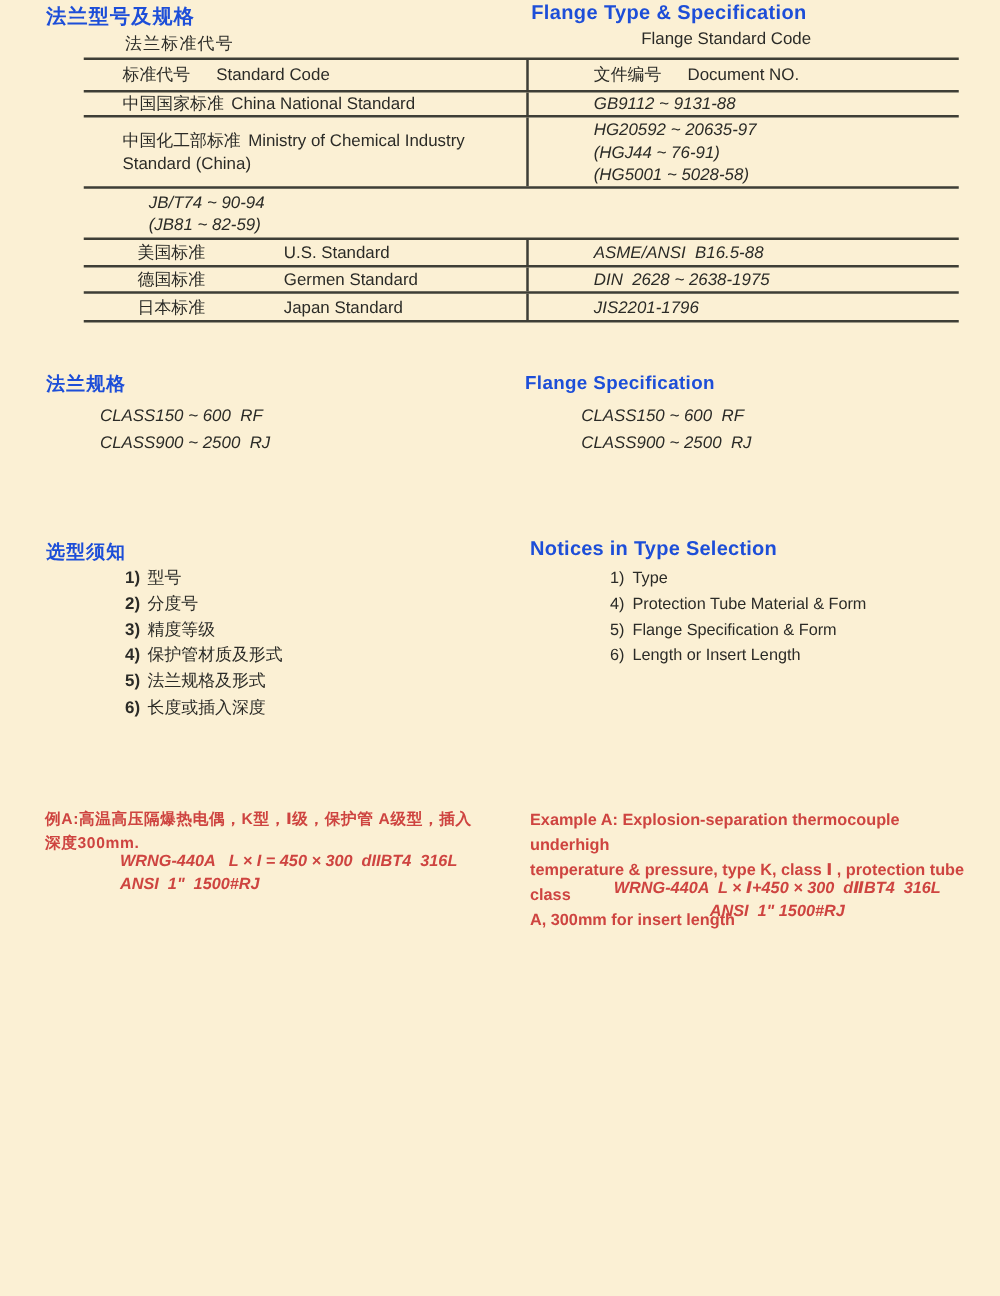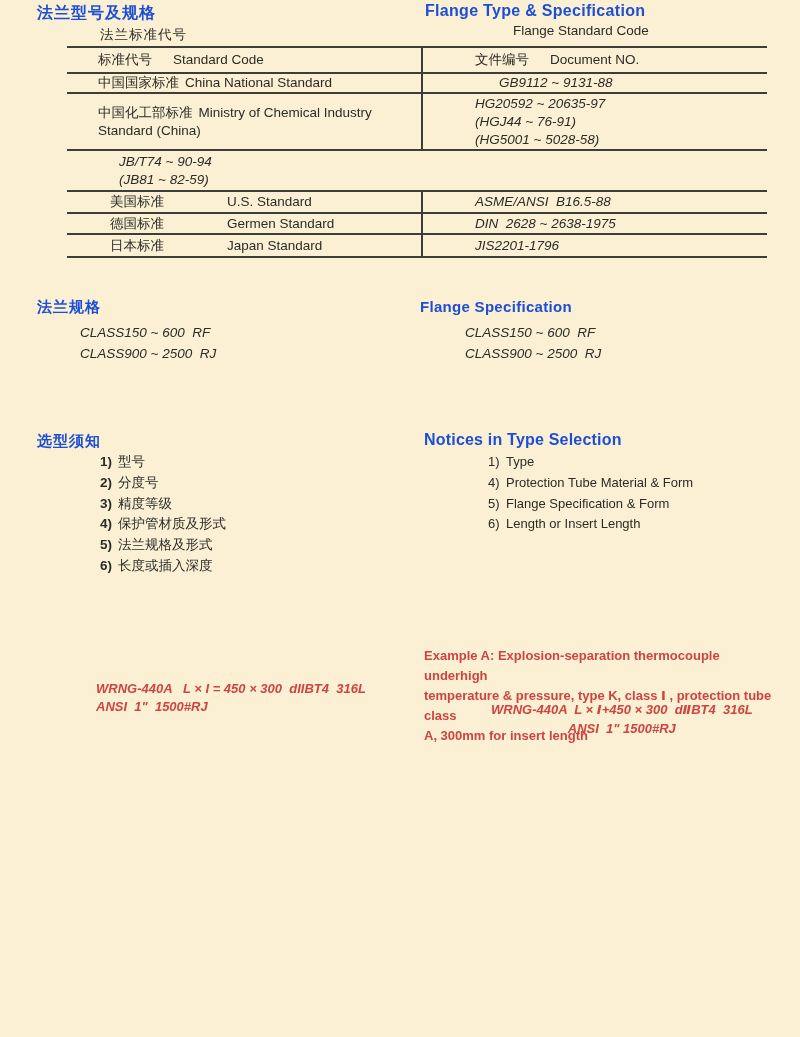--- a/index.html
+++ b/index.html
@@ -32,21 +32,21 @@
     border-right:2px solid #3e3e36;
     padding-left:31px;padding-right:8px;
     display:flex;flex-direction:column;justify-content:center;
     line-height:18px;
   }
   .tcell-r{
     flex:1;padding-left:52px;
     display:flex;flex-direction:column;justify-content:center;
     line-height:18px;
   }
-  .tbody .trow:nth-of-type(1){min-height:20px;gap:24px;}
+  .tbody .trow:nth-of-type(1){min-height:20px;}
   .tbody .trow:nth-of-type(2){min-height:57px;}
   .tbody .trow:nth-of-type(3){min-height:41px;}
   .tbody .trow:nth-of-type(4){min-height:22px;}
   .tbody .trow:nth-of-type(5){min-height:21px;}
   .tbody .trow:nth-of-type(6){min-height:23px;}
   .zh{margin-right:6px;}
   .zh.tabbed{display:inline-block;width:117px;margin-right:0;margin-left:12px;}
   .hspace{margin-left:21px;}
   .doc-line,.class-line,.code-line{white-space:pre;font-style:italic;}
 
@@ -197,20 +197,25 @@
 
 
 
       <div class="li"><span class="num">4)</span><span>Protection Tube Material &amp; Form</span></div>
 
       <div class="li"><span class="num">5)</span><span>Flange Specification &amp; Form</span></div>
 
       <div class="li"><span class="num">6)</span><span>Length or Insert Length</span></div>
     </div>
 
+  <div class="abs red ex-zh-para">
+
+  <div>例A:高温高压隔爆热电偶，K型，Ⅰ级，保护管 A级型，插入</div>
+      <div>深度300mm.</div>
+    </div>
   <div class="abs red ex-zh-code">
 
   <div class="code-line">WRNG-440A   L × I = 450 × 300  dIIBT4  316L</div>
       <div class="code-line">ANSI  1"  1500#RJ</div>
     </div>
   <div class="abs red ex-en-para">
 
   <div>Example A: Explosion-separation thermocouple underhigh</div>
       <div>temperature &amp; pressure, type K, class Ⅰ , protection tube class</div>
       <div>A, 300mm for insert length</div>

